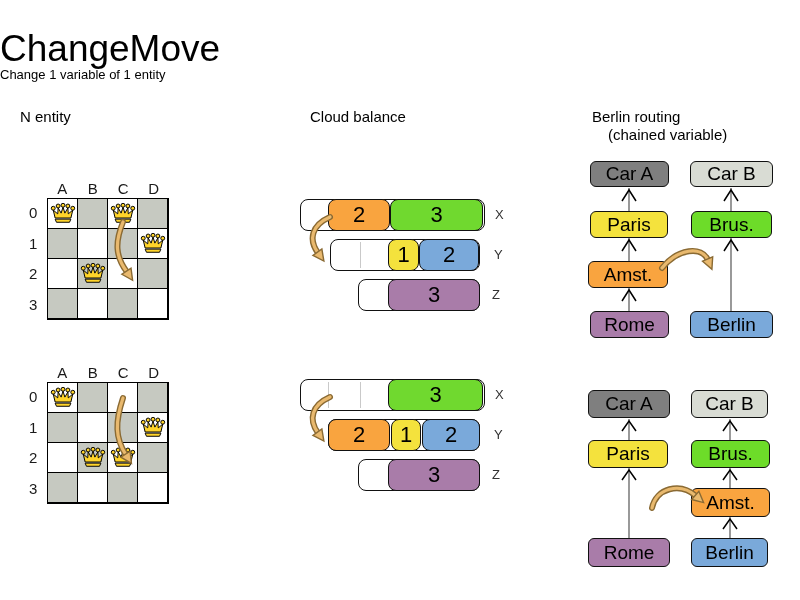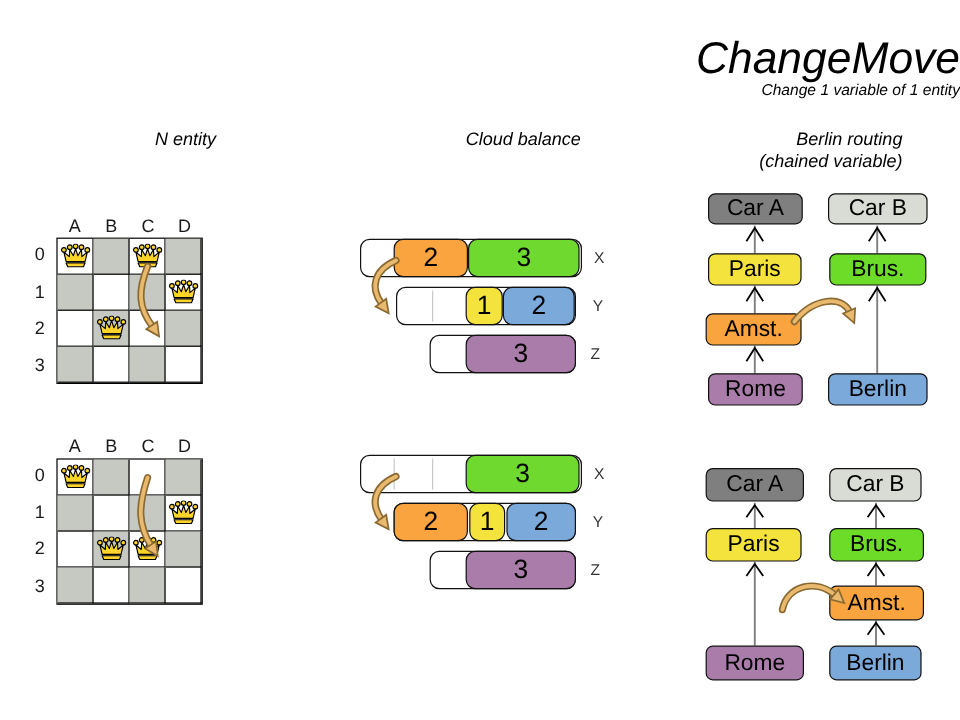--- a/index.html
+++ b/index.html
@@ -1,22 +1,22 @@
 <!DOCTYPE html>
 <html><head>
 <meta charset="utf-8">
 <style>
   html,body{margin:0;padding:0;}
   body{width:800px;height:600px;position:relative;background:#fff;
        font-family:"Liberation Sans","DejaVu Sans",sans-serif;color:#000;overflow:hidden;}
   .abs{position:absolute;}
-  .center-text{text-align:right;font-style:italic;}
+  .center-text{text-align:left;}
   
   .title{left:0;right:0;top:30px;font-size:37px;line-height:1;}
-  .subtitle{left:0;right:0;top:67px;font-size:13px;margin-left:30px;}
+  .subtitle{left:0;right:0;top:67px;font-size:13px;}
   .panel-label{font-size:15px;}
   
   .board{display:grid;grid-template-columns:18px 123px;grid-template-rows:17px 123px;}
   .col-headers{display:flex;}
   .col-headers span{width:30.5px;text-align:center;font-size:15px;color:#1a1a1a;line-height:15px;}
   .row-headers{display:flex;flex-direction:column;}
   .row-headers span{height:30.5px;width:18px;text-align:left;font-size:15px;line-height:30px;color:#1a1a1a;}
   .cells{display:grid;grid-template-columns:repeat(4,30px);grid-template-rows:repeat(4,30px);
          border:1.8px solid #000;width:120px;height:120px;background:#fff;}
   .cell{border-right:1.2px solid #000;border-bottom:1.2px solid #000;box-sizing:border-box;
@@ -51,23 +51,23 @@
       <path d="M6.5 21.5 h21 l-1.8 4.2 h-17.4 Z" fill="#ffd42a"></path>
     </g>
     <path id="arrow-head" d="M-1 -5.5 L10 0 L-1 5.5 Z"></path>
   </defs>
 </svg>
 
 <div class="abs title center-text">ChangeMove</div>
 <div class="abs subtitle center-text">Change 1 variable of 1 entity</div>
 
 <div class="abs panel-label center-text" style="left:20px;top:108px;width:160px">N entity</div>
-<div class="abs panel-label center-text" style="left:324px;top:108px;width:160px">Cloud balance</div>
+<div class="abs panel-label center-text" style="left:310px;top:108px;width:160px">Cloud balance</div>
 <div class="abs panel-label center-text" style="left:592px;top:108px;width:160px">Berlin routing</div>
-<div class="abs panel-label center-text" style="left:592px;top:126px;width:160px">(chained variable)</div>
+<div class="abs panel-label center-text" style="left:608px;top:126px;width:160px">(chained variable)</div>
 
 <div class="abs board" style="left:29px;top:181px">
   <div></div>
   <div class="col-headers">
     <span>A</span>
     <span>B</span>
     <span>C</span>
     <span>D</span>
   </div>
   <div class="row-headers">

